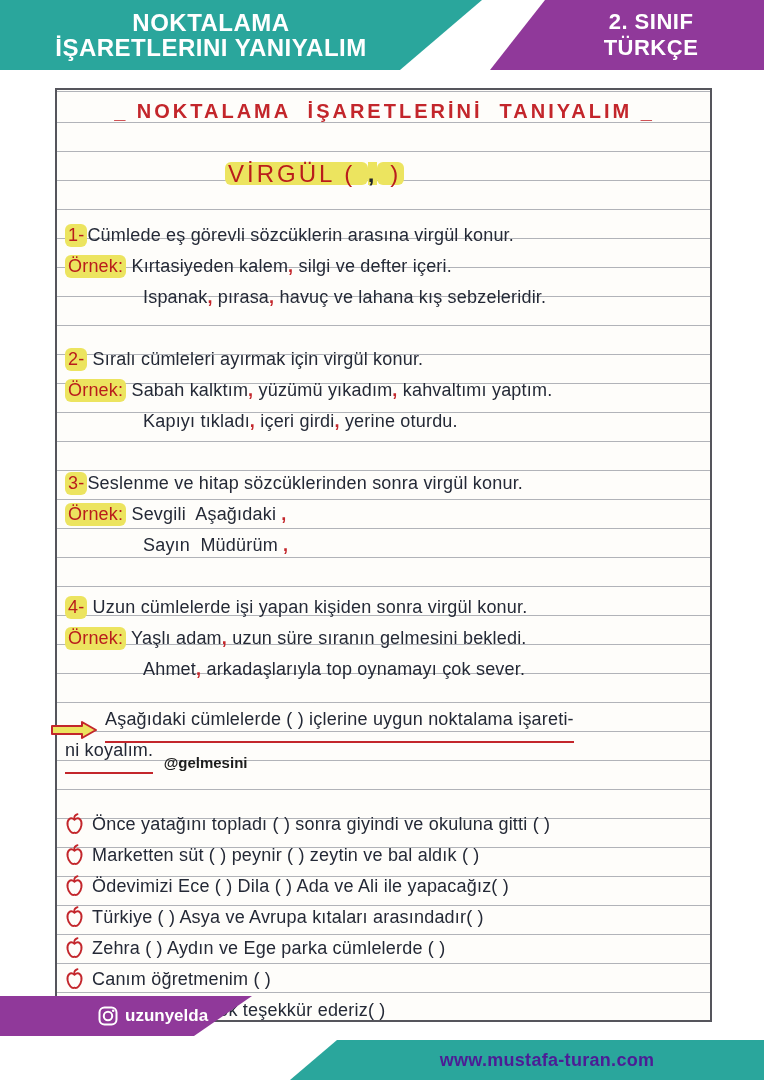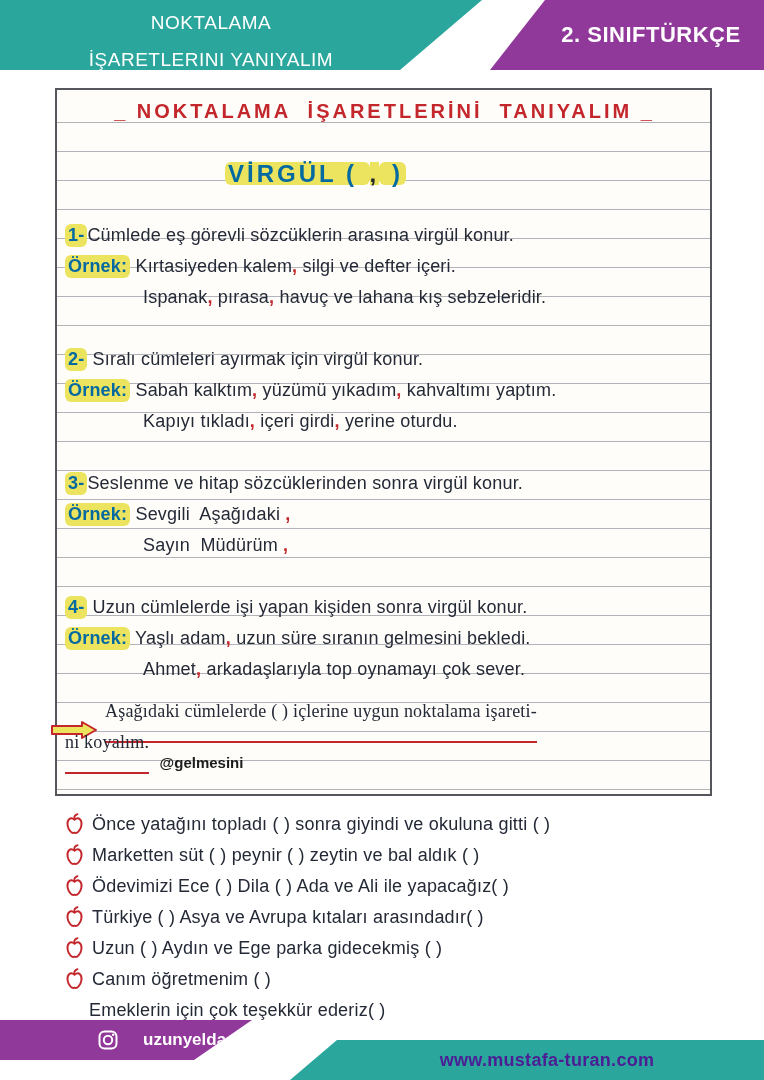--- a/index.html
+++ b/index.html
@@ -8,61 +8,61 @@
     font-family:"Liberation Sans", sans-serif;overflow:hidden;
   }
   
   .hdr-teal{
     position:absolute;left:0;top:0;width:482px;height:70px;background:#2aa69c;
     clip-path:polygon(0 0,100% 0,calc(100% - 82px) 100%,0 100%);
     display:flex;flex-direction:column;justify-content:center;align-items:center;
     padding-right:60px;box-sizing:border-box;
   }
   .hdr-teal .t1,.hdr-teal .t2{
-    color:#fff;font-weight:normal;font-size:19px;line-height:25px;letter-spacing:.5px;text-align:center;margin-top:12px;
+    color:#fff;font-weight:bold;font-size:24px;line-height:25px;letter-spacing:.5px;text-align:center;
   }
   .hdr-purple{
     position:absolute;left:490px;top:0;width:274px;height:70px;background:#90399a;
     clip-path:polygon(55px 0,100% 0,100% 100%,0 100%);
-    display:flex;flex-direction:row;justify-content:center;align-items:center;
+    display:flex;flex-direction:column;justify-content:center;align-items:center;
     padding-left:48px;box-sizing:border-box;
   }
   .hdr-purple .t1,.hdr-purple .t2{
     color:#fff;font-weight:bold;font-size:22px;line-height:26px;letter-spacing:.5px;text-align:center;
   }
   
   .page{
-    position:absolute;left:55px;top:88px;width:657px;height:708px;box-sizing:border-box;
+    position:absolute;left:55px;top:88px;width:657px;height:934px;box-sizing:border-box;
     border:2px solid #55555c;background:#fefdfa;
     background-image:repeating-linear-gradient(to bottom,transparent 0 28px,rgba(100,106,118,.5) 28px 29px);
     background-position:0 4px;
   }
   .lines{position:absolute;top:4px;left:6px;right:6px;}
   .line{
     height:29px;display:flex;align-items:flex-end;white-space:pre;overflow:visible;
     font-size:18px;line-height:23px;color:#242936;padding:0 0 2px 2px;letter-spacing:.2px;
   }
   .line.title{justify-content:center;font-size:20px;font-weight:600;letter-spacing:3px;}
   .line.virgul{padding-left:162px;font-size:24px;font-weight:bold;letter-spacing:3px;}
   .line.ind2{padding-left:80px;}
   .line.ind1{padding-left:26px;}
   .line.instr{margin-left:-14px;}
   .seg-ink{color:#242936;}
   .seg-red{color:#c3262b;font-weight:600;}
-  .seg-redhl{color:#0369a1;font-weight:bold;background:#ece45f;border-radius:6px;padding:0 3px;}
+  .seg-redhl{color:#b91c1c;font-weight:normal;background:#ece45f;border-radius:6px;padding:0 3px;}
   .seg-inkhl{color:#22242c;font-weight:bold;background:#ece45f;}
   .seg-print{color:#1c1c1c;font-weight:bold;font-size:15px;letter-spacing:0;}
-  .useg{border-bottom:2.5px solid #c3262b;padding-bottom:18px;font-family:Liberation Serif, serif;}
+  .useg{border-bottom:2.5px solid #c3262b;padding-bottom:10px;}
   .icon-apple{display:inline-flex;margin:0 8px 1px 0;flex:0 0 auto;}
   .icon-arrow{display:inline-flex;margin:0 8px 4px 0;flex:0 0 auto;}
   
   .ftr-purple{
-    position:absolute;left:0;top:1020px;width:252px;height:40px;background:#90399a;
+    position:absolute;left:0;top:996px;width:252px;height:40px;background:#90399a;
     clip-path:polygon(0 0,100% 0,calc(100% - 58px) 100%,0 100%);
-    display:flex;align-items:center;padding-left:98px;box-sizing:border-box;gap:25px;
+    display:flex;align-items:center;padding-left:98px;box-sizing:border-box;gap:7px;
   }
   .ftr-purple .handle{color:#fff;font-weight:bold;font-size:17px;}
   .ftr-teal{
     position:absolute;left:290px;top:1040px;width:474px;height:40px;background:#2aa69c;
     clip-path:polygon(47px 0,100% 0,100% 100%,0 100%);
     display:flex;align-items:center;justify-content:center;padding-left:40px;box-sizing:border-box;
   }
   .ftr-teal .site{color:#4c1d95;font-weight:bold;font-size:18px;letter-spacing:.3px;}
 </style>
 </head>
@@ -116,21 +116,21 @@
             <path d="M11 7 C10 3.5 12 1.8 14.5 1" fill="none" stroke="#c3262b" stroke-width="2" stroke-linecap="round"></path>
             <path d="M11 7.5 C6 3.5 2 8 3 14 C4 20 8 24 11 22.5 C14 24 18 20 19 14 C20 8 16 3.5 11 7.5 Z" fill="none" stroke="#c3262b" stroke-width="2.2" stroke-linejoin="round"></path>
           </svg></span><span class="seg-ink">Ödevimizi Ece ( ) Dila ( ) Ada ve Ali ile yapacağız( )</span></div>
       <div class="line item"><span class="icon-apple"><svg width="19" height="22" viewBox="0 0 22 25">
             <path d="M11 7 C10 3.5 12 1.8 14.5 1" fill="none" stroke="#c3262b" stroke-width="2" stroke-linecap="round"></path>
             <path d="M11 7.5 C6 3.5 2 8 3 14 C4 20 8 24 11 22.5 C14 24 18 20 19 14 C20 8 16 3.5 11 7.5 Z" fill="none" stroke="#c3262b" stroke-width="2.2" stroke-linejoin="round"></path>
           </svg></span><span class="seg-ink">Türkiye ( ) Asya ve Avrupa kıtaları arasındadır( )</span></div>
       <div class="line item"><span class="icon-apple"><svg width="19" height="22" viewBox="0 0 22 25">
             <path d="M11 7 C10 3.5 12 1.8 14.5 1" fill="none" stroke="#c3262b" stroke-width="2" stroke-linecap="round"></path>
             <path d="M11 7.5 C6 3.5 2 8 3 14 C4 20 8 24 11 22.5 C14 24 18 20 19 14 C20 8 16 3.5 11 7.5 Z" fill="none" stroke="#c3262b" stroke-width="2.2" stroke-linejoin="round"></path>
-          </svg></span><span class="seg-ink">Uzun ( ) Aydın ve Ege parka gidecekmiş ( )</span></div>
+          </svg></span><span class="seg-ink">Zehra ( ) Aydın ve Ege parka cümlelerde ( )</span></div>
       <div class="line item"><span class="icon-apple"><svg width="19" height="22" viewBox="0 0 22 25">
             <path d="M11 7 C10 3.5 12 1.8 14.5 1" fill="none" stroke="#c3262b" stroke-width="2" stroke-linecap="round"></path>
             <path d="M11 7.5 C6 3.5 2 8 3 14 C4 20 8 24 11 22.5 C14 24 18 20 19 14 C20 8 16 3.5 11 7.5 Z" fill="none" stroke="#c3262b" stroke-width="2.2" stroke-linejoin="round"></path>
           </svg></span><span class="seg-ink">Canım öğretmenim ( )</span></div>
       <div class="line ind1"><span class="seg-ink">Emeklerin için çok teşekkür ederiz( )</span></div>
     </div>
 </div>
 
 <div class="ftr-purple">
   <span style="display:inline-flex;">

